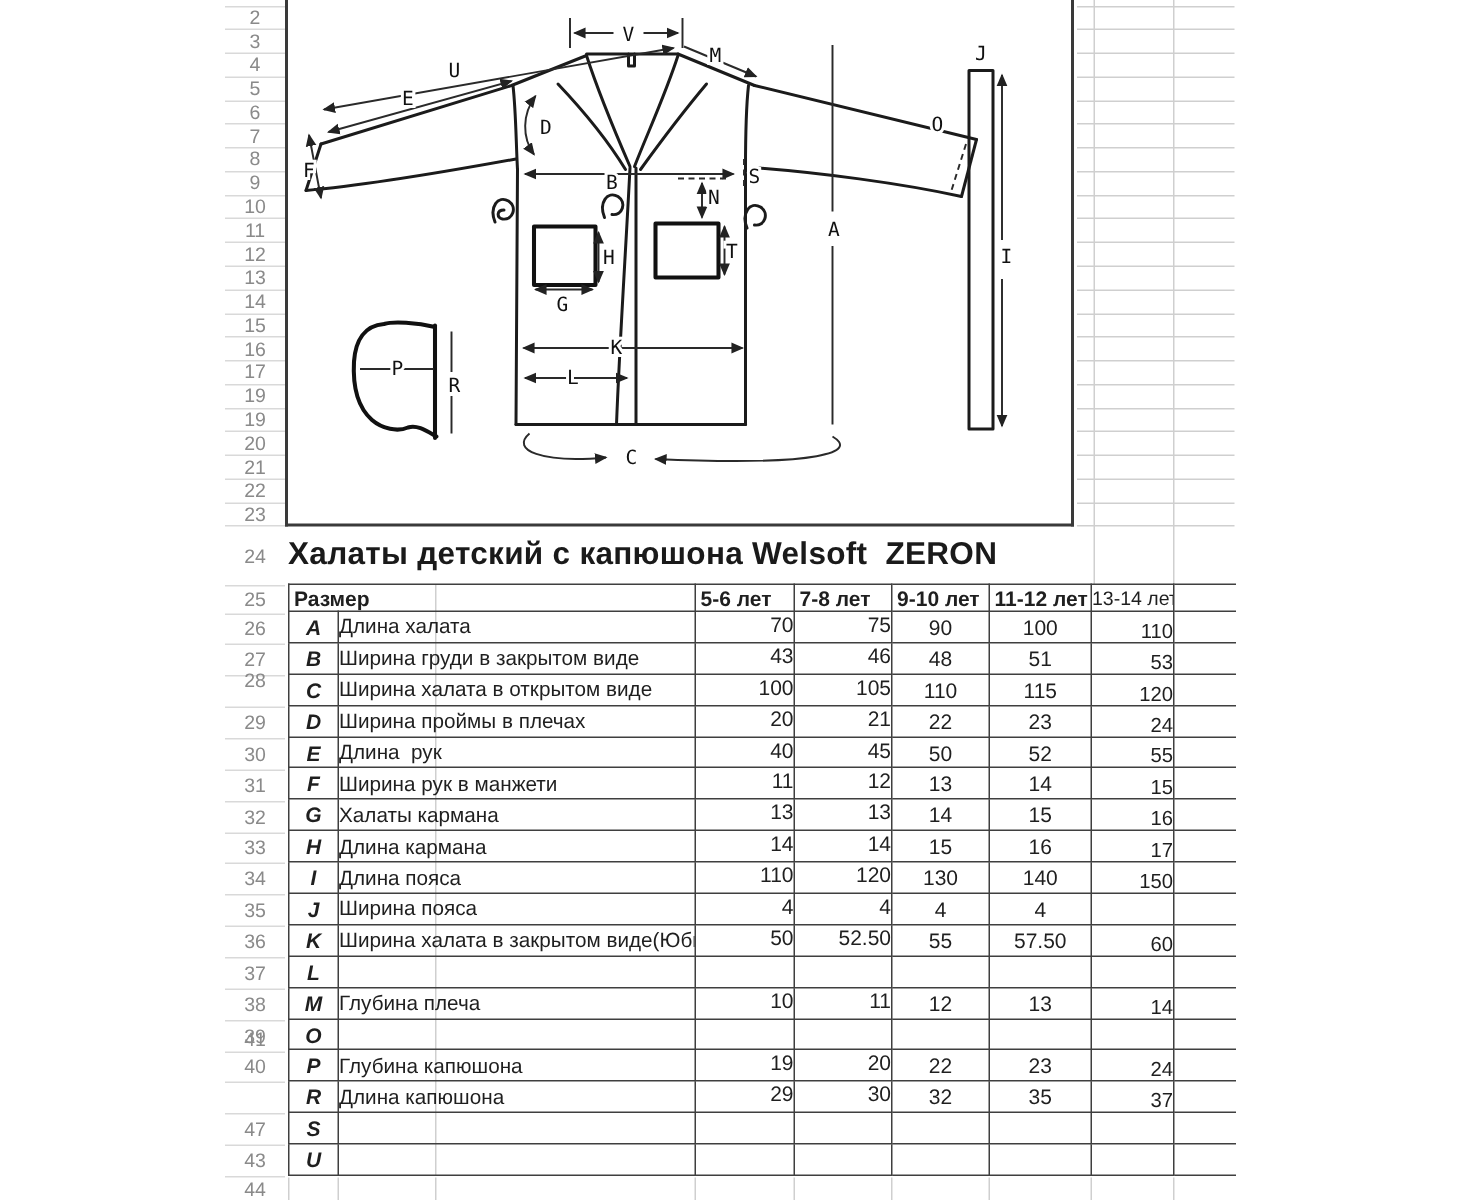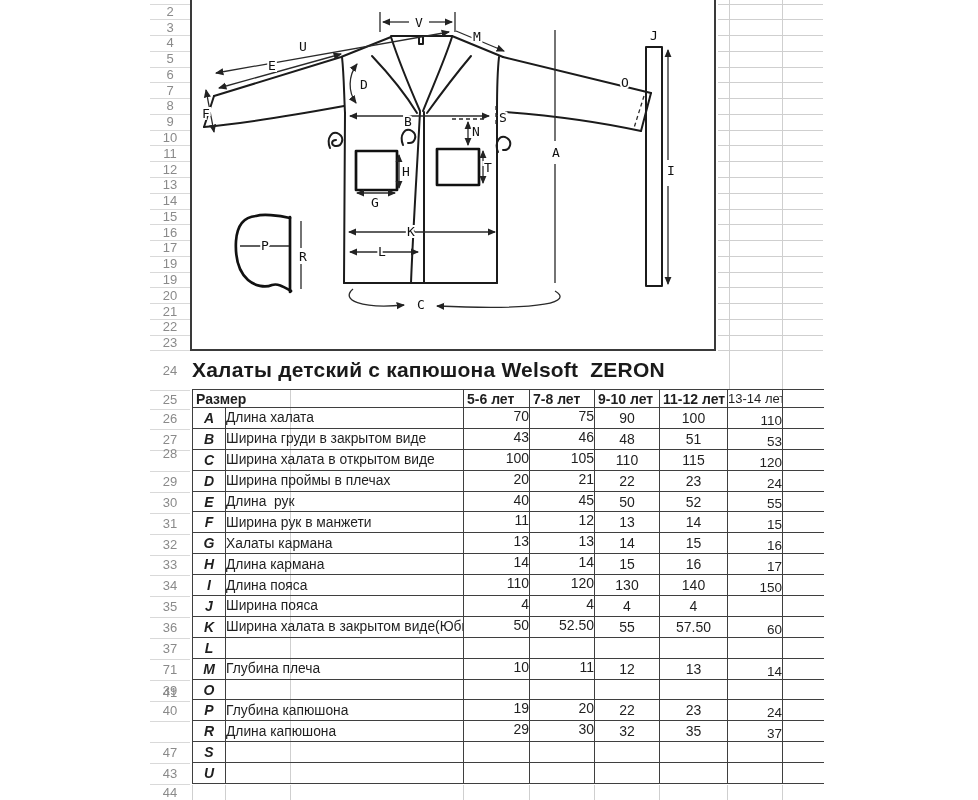--- a/index.html
+++ b/index.html
@@ -148,21 +148,21 @@
     <div class="rownum" style="top: 554.52px; height: 20.86px;">33</div>
     <div class="gsep" style="top: 575.38px;"></div>
     <div class="rownum" style="top: 575.38px; height: 20.86px;">34</div>
     <div class="gsep" style="top: 596.24px;"></div>
     <div class="rownum" style="top: 596.24px; height: 20.86px;">35</div>
     <div class="gsep" style="top: 617.1px;"></div>
     <div class="rownum" style="top: 617.1px; height: 20.86px;">36</div>
     <div class="gsep" style="top: 637.96px;"></div>
     <div class="rownum" style="top: 637.96px; height: 20.86px;">37</div>
     <div class="gsep" style="top: 658.82px;"></div>
-    <div class="rownum" style="top: 658.82px; height: 20.86px;">71</div>
+    <div class="rownum" style="top: 658.82px; height: 20.86px;">38</div>
     <div class="gsep" style="top: 679.68px;"></div>
     <div class="rownum" style="top: 679.68px; height: 20.86px;">39</div>
     <div class="gsep" style="top: 700.54px;"></div>
     <div class="rownum" style="top: 700.54px; height: 20.86px;">40</div>
     <div class="gsep" style="top: 721.4px;"></div>
     <div class="rownum" style="top: 682px; height: 20.86px;">41</div>
     <div class="gsep" style="top: 742.26px;"></div>
     <div class="rownum" style="top: 742.26px; height: 20.86px;">47</div>
     <div class="gsep" style="top: 763.12px;"></div>
     <div class="rownum" style="top: 763.12px; height: 20.86px;">43</div>

